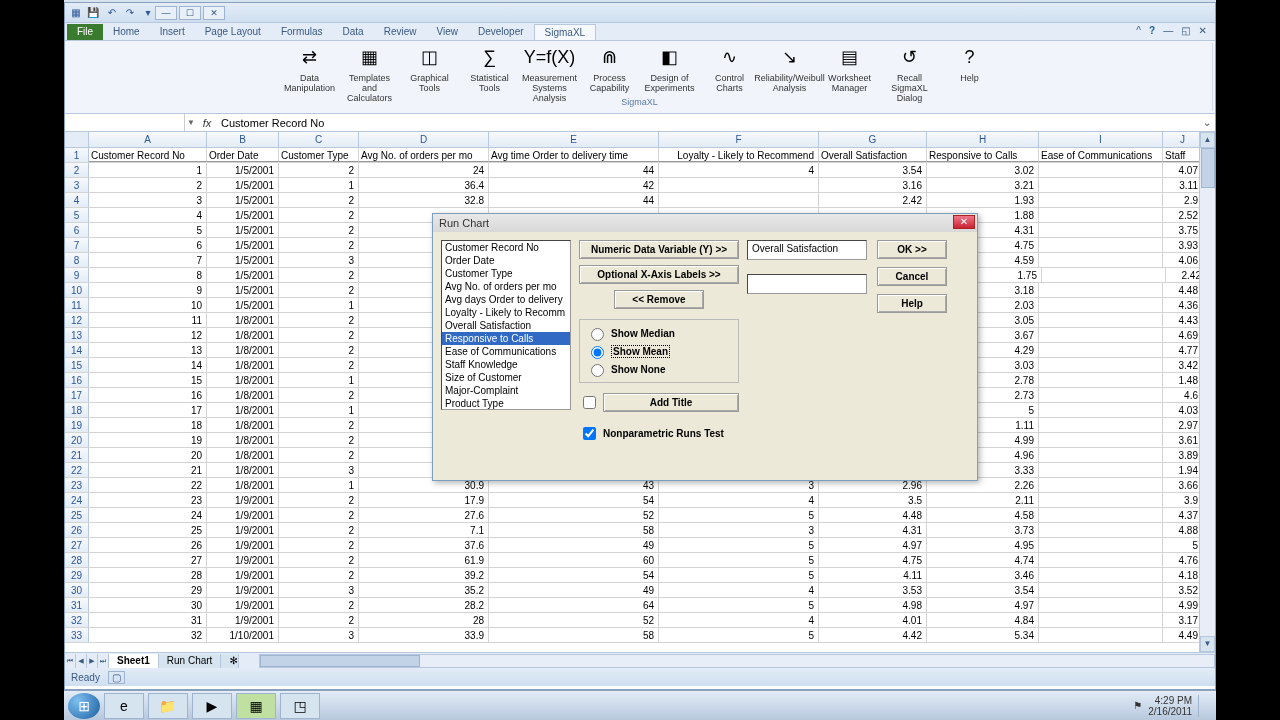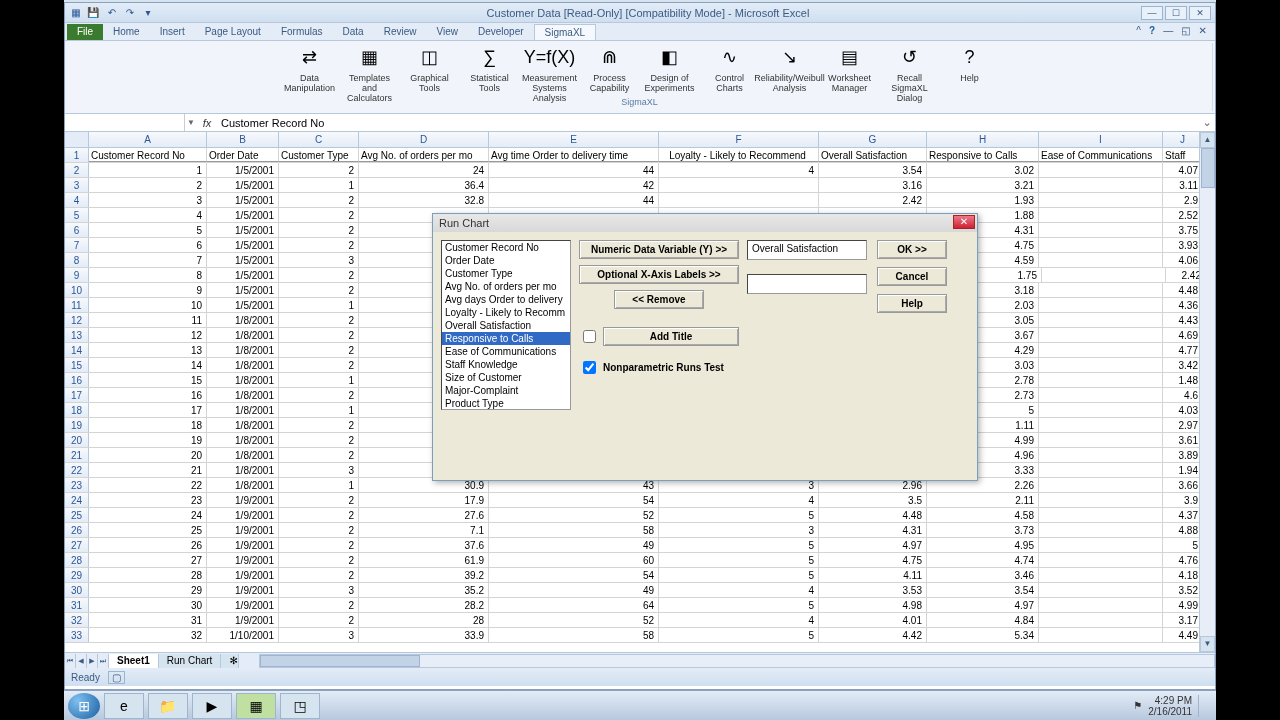--- a/index.html
+++ b/index.html
@@ -63,21 +63,21 @@
   .listbox { width: 130px; height: 170px; background: #fff; border: 1px inset #999; overflow: hidden; font-size: 10px; }
   .listbox-item { padding: 1px 3px; white-space: nowrap; cursor: pointer; }
   .listbox-item.selected { background: #316ac5; color: #fff; }
   .middle-col { width: 160px; display: flex; flex-direction: column; gap: 6px; align-items: stretch; }
   .dlg-btn { border: 1px solid #999; background: #ece9d8; padding: 3px 6px; font-size: 10px; font-weight: bold; text-align: center; cursor: pointer; box-shadow: inset 1px 1px #fff, inset -1px -1px #aaa; }
   .radio-group { border: 1px solid #bbb; padding: 4px 6px; margin-top: 4px; }
   .radio-row { display: flex; align-items: center; gap: 4px; font-size: 10px; padding: 1px 0; }
   .radio-row.sel label { border: 1px dotted #000; padding: 0 1px; font-weight: bold; }
   .radio-row label { font-weight: bold; }
   .check-row { display: flex; align-items: center; gap: 4px; font-size: 10px; font-weight: bold; margin-top: 6px; }
-  .title-row { display: flex; align-items: center; gap: 4px; margin-top: 12px; }
+  .title-row { display: flex; align-items: center; gap: 4px; margin-top: 4px; }
   .right-col { flex: 1; display: flex; gap: 10px; }
   .sel-var-box { width: 120px; height: 20px; border: 1px inset #999; background: #fff; font-size: 10px; padding: 2px 4px; }
   .dlg-btn2 { width: 70px; border: 1px solid #999; background: #ece9d8; padding: 3px 4px; font-size: 10px; font-weight: bold; text-align: center; cursor: pointer; box-shadow: inset 1px 1px #fff, inset -1px -1px #aaa; }
   .rcol-btns { display: flex; flex-direction: column; gap: 8px; }
 
   .taskbar { position: absolute; left: 0; bottom: 0; width: 1152px; height: 30px; background: linear-gradient(#e3ecf7,#b7c8dd); border-top: 1px solid #8ba0bc; display: flex; align-items: center; padding: 0 4px; }
   .start-orb { width: 32px; height: 26px; border-radius: 50%; background: radial-gradient(circle at 30% 30%, #7fc0f0, #1a5fa0); display: flex; align-items: center; justify-content: center; color: #fff; font-size: 14px; }
   .task-item { width: 40px; height: 26px; margin-left: 4px; background: #d6e4f0; border: 1px solid #9fb4ce; display: flex; align-items: center; justify-content: center; font-size: 14px; }
   .tray { margin-left: auto; display: flex; align-items: center; gap: 6px; font-size: 10px; color: #333; padding-right: 6px; }
   .tray-time { text-align: right; line-height: 11px; }
@@ -89,21 +89,20 @@
   <div class="excel-window">
 
     <div class="titlebar">
       <div class="qat">
         <span class="qat-icon">▦</span>
         <span class="qat-icon">💾</span>
         <span class="qat-icon">↶</span>
         <span class="qat-icon">↷</span>
         <span class="qat-icon">▾</span>
       </div>
-      <div class="title-text">Customer Data  [Read-Only]  [Compatibility Mode]  -  Microsoft Excel</div>
       <div class="win-controls">
         <div class="win-btn">—</div>
         <div class="win-btn">☐</div>
         <div class="win-btn">✕</div>
       </div>
     </div>
 
     <div class="tabs">
       <div class="file-tab">File</div>
       <div id="tabs-holder" style="display:flex">
@@ -207,21 +206,21 @@
           <div class="col-h" style="width: 40px;">J</div>
         </div>
       <div class="rows" id="rows">
           <div class="row">
             <div class="row-h">1</div>
             <div class="cell header" style="width: 118px; text-align: left; padding-left: 2px;">Customer Record No</div>
             <div class="cell header" style="width: 72px; text-align: left; padding-left: 2px;">Order Date</div>
             <div class="cell header" style="width: 80px; text-align: left; padding-left: 2px;">Customer Type</div>
             <div class="cell header" style="width: 130px; text-align: left; padding-left: 2px;">Avg No. of orders per mo</div>
             <div class="cell header" style="width: 170px; text-align: left; padding-left: 2px;">Avg time Order to delivery time</div>
-            <div class="cell header" style="width: 160px; text-align: center; padding-left: 2px;">Loyalty - Likely to Recommend</div>
+            <div class="cell header" style="width: 160px; text-align: right; padding-left: 2px;">Loyalty - Likely to Recommend</div>
             <div class="cell header" style="width: 108px; text-align: left; padding-left: 2px;">Overall Satisfaction</div>
             <div class="cell header" style="width: 112px; text-align: left; padding-left: 2px;">Responsive to Calls</div>
             <div class="cell header" style="width: 124px; text-align: left; padding-left: 2px;">Ease of Communications</div>
             <div class="cell header" style="width: 40px; text-align: left; padding-left: 2px;">Staff</div>
           </div>
           <div class="row">
             <div class="row-h">2</div>
             <div class="cell" style="width: 118px;">1</div>
             <div class="cell" style="width: 72px; text-align: right;">1/5/2001</div>
             <div class="cell" style="width: 80px;">2</div>
@@ -684,20 +683,34 @@
             <div class="listbox-item">Ease of Communications</div>
             <div class="listbox-item">Staff Knowledge</div>
             <div class="listbox-item">Size of Customer</div>
             <div class="listbox-item">Major-Complaint</div>
             <div class="listbox-item">Product Type</div>
           </div>
         <div class="middle-col">
           <div class="dlg-btn">Numeric Data Variable (Y) &gt;&gt;</div>
           <div class="dlg-btn">Optional X-Axis Labels &gt;&gt;</div>
           <div class="dlg-btn" style="width:90px;align-self:center">&lt;&lt; Remove</div>
+          <div class="radio-group">
+            <div class="radio-row">
+              <input type="radio" name="show" style="">
+              <label>Show Median</label>
+            </div>
+            <div class="radio-row sel">
+              <input type="radio" name="show" checked="" style="">
+              <label>Show Mean</label>
+            </div>
+            <div class="radio-row">
+              <input type="radio" name="show" style="">
+              <label>Show None</label>
+            </div>
+          </div>
           <div class="title-row">
             <input type="checkbox" style="">
             <div class="dlg-btn" style="flex:1;font-weight:bold">Add Title</div>
           </div>
           <div class="check-row">
             <input type="checkbox" checked="" style="">
             <label>Nonparametric Runs Test</label>
           </div>
         </div>
         <div class="right-col">

